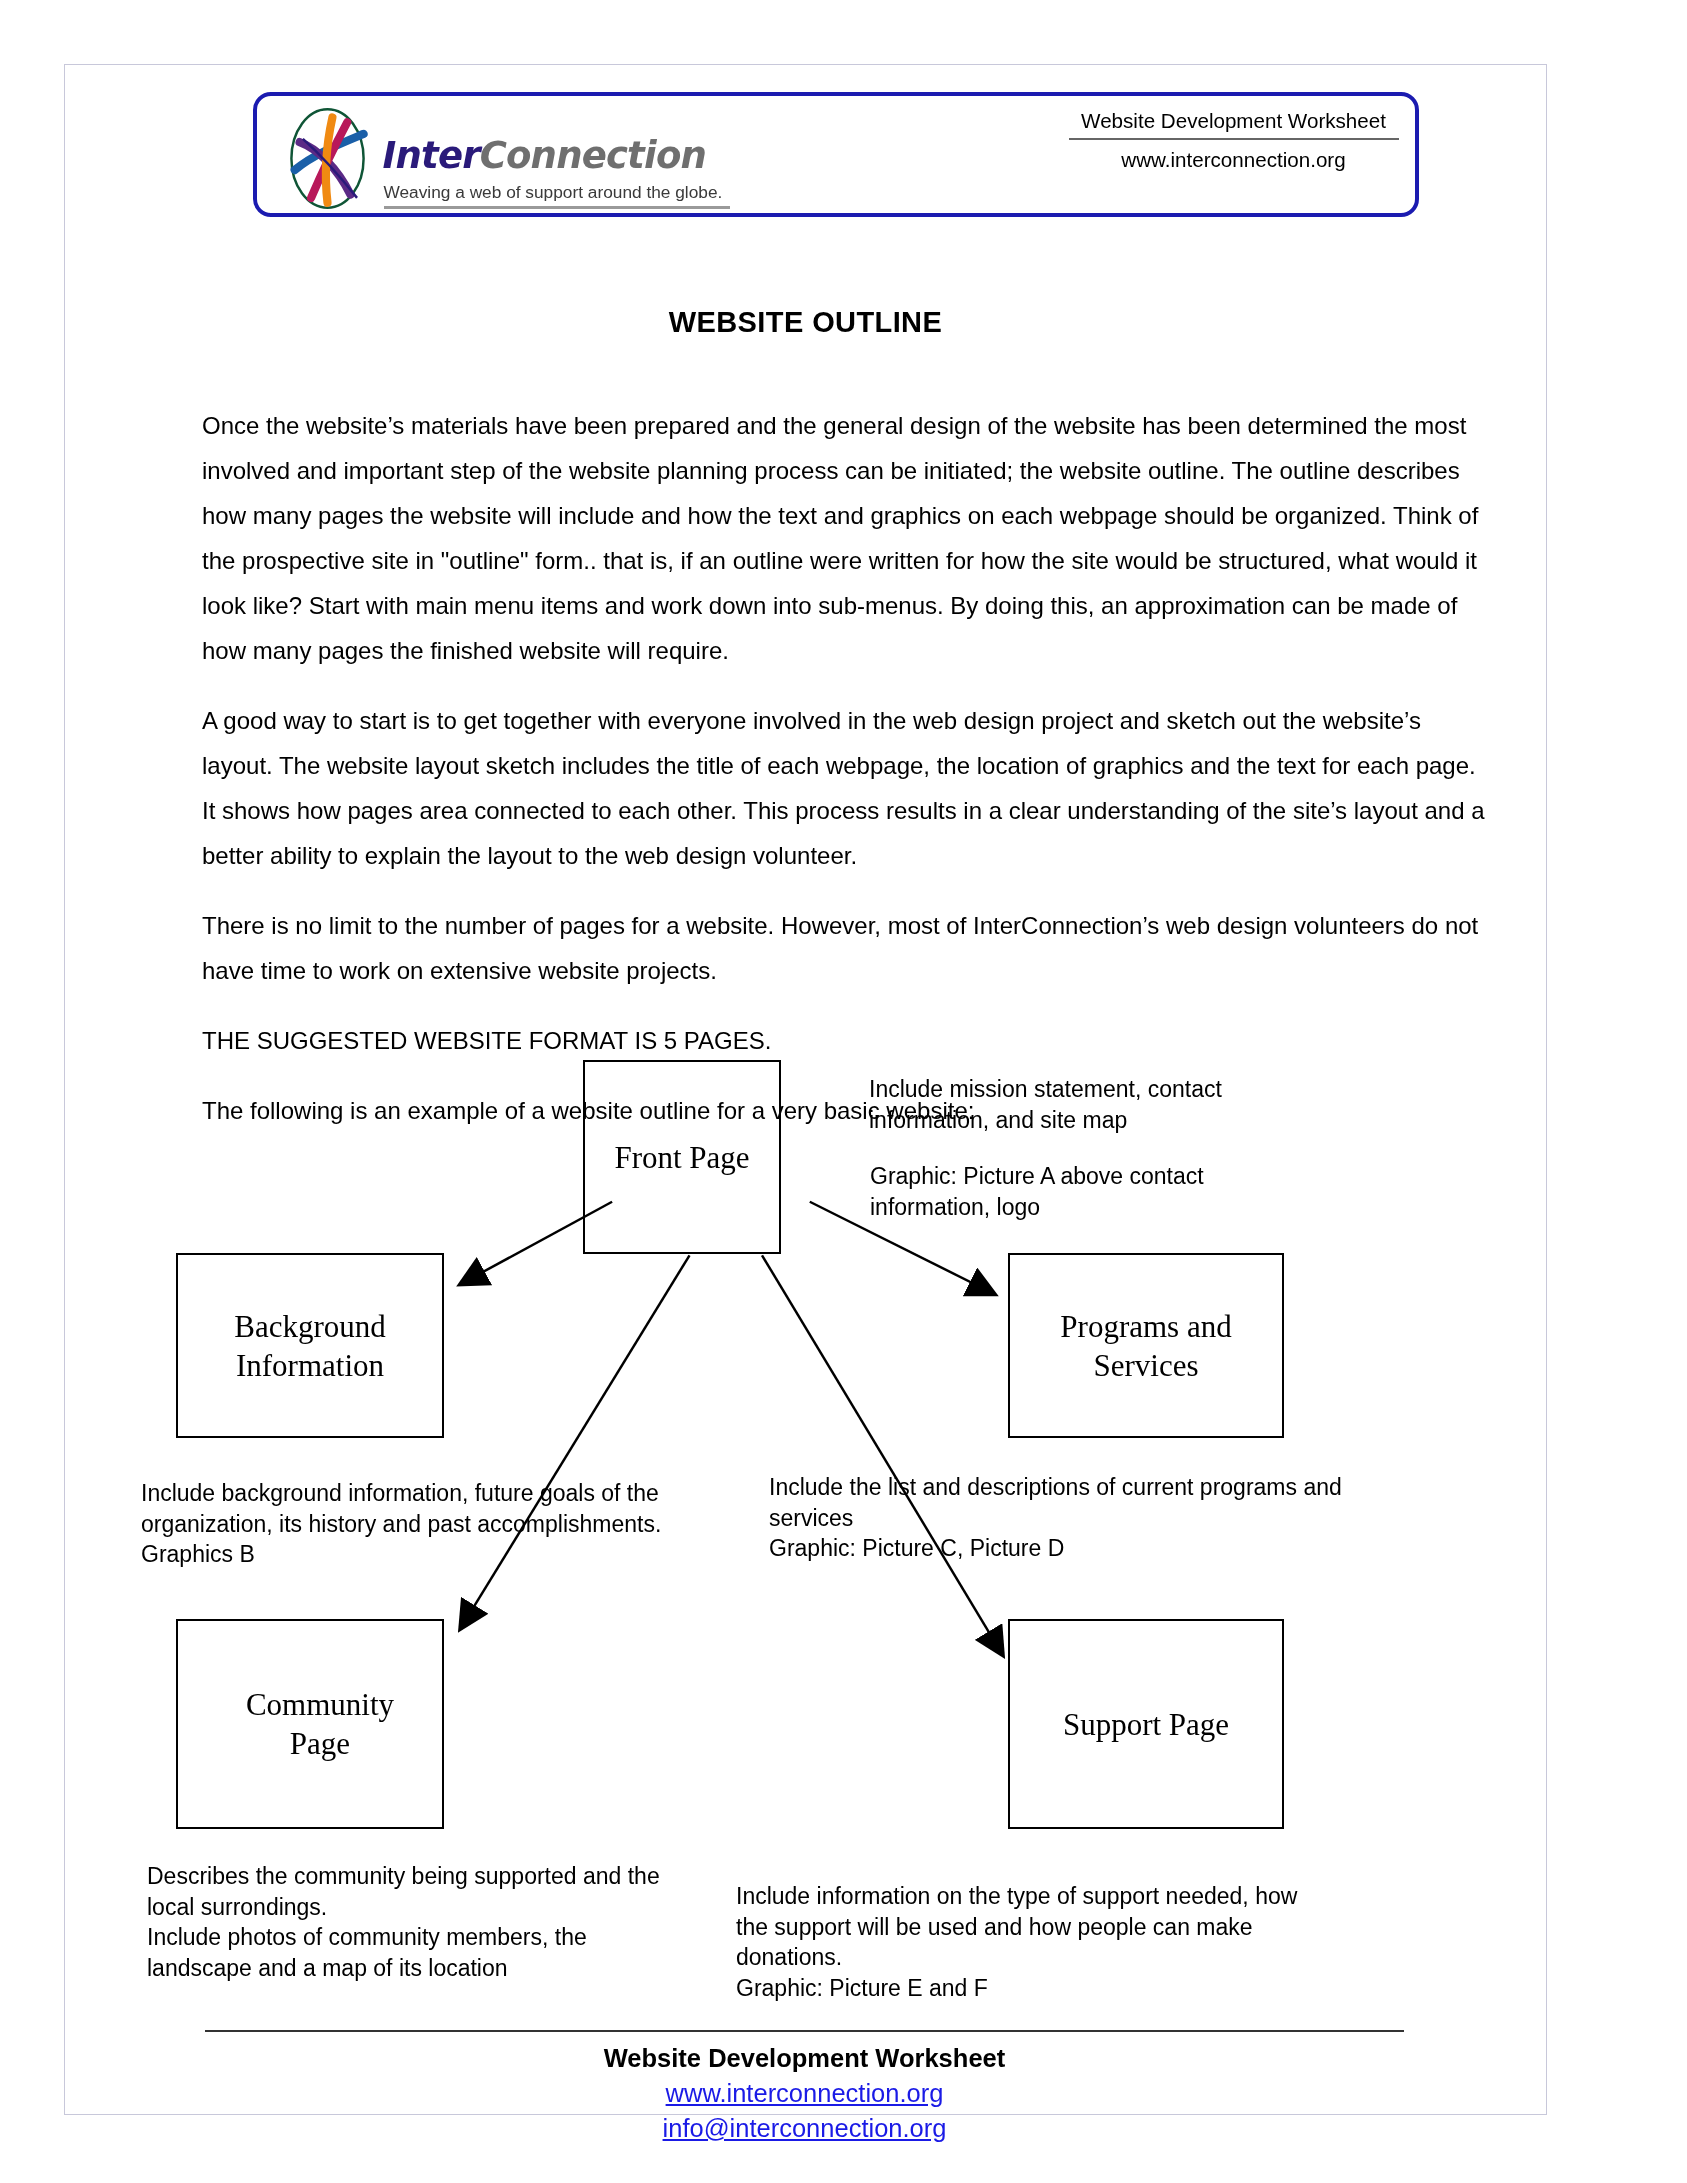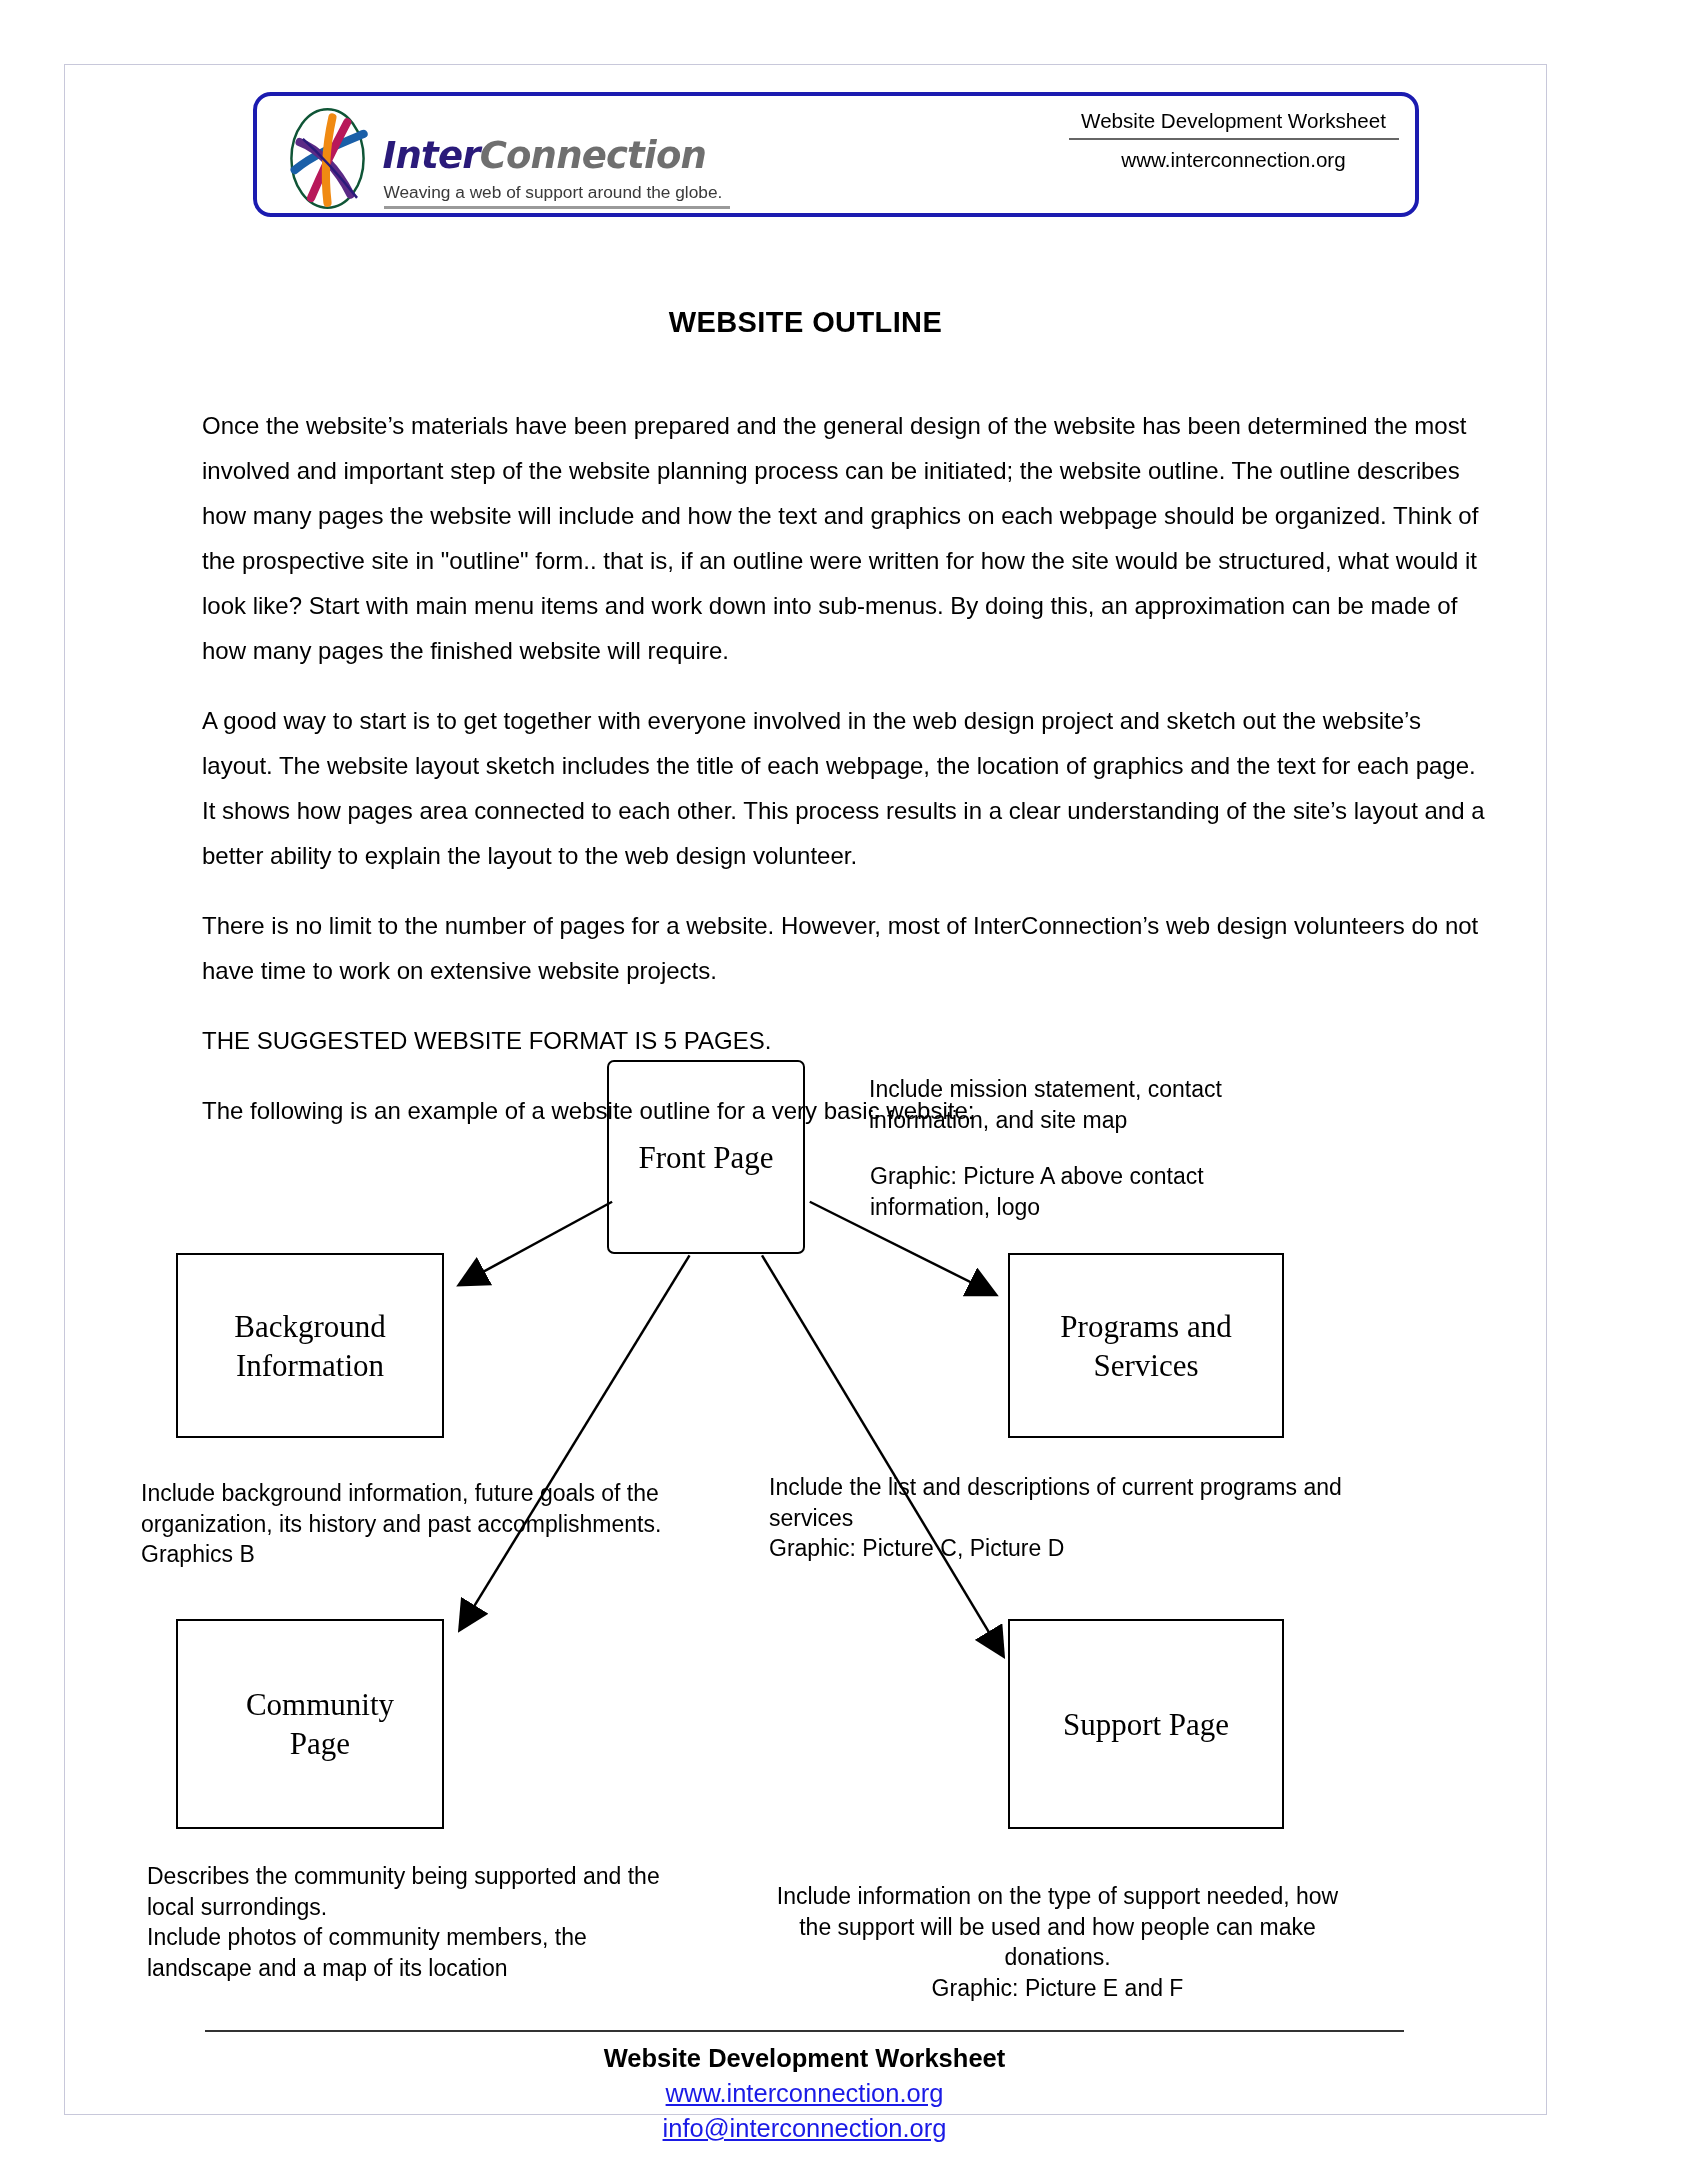--- a/index.html
+++ b/index.html
@@ -166,40 +166,40 @@
     box-sizing: border-box;
     display: flex;
     align-items: center;
     justify-content: center;
     text-align: center;
     font-family: "Liberation Serif", serif;
     font-size: 31px;
     line-height: 39px;
     color: #000;
   }
-  #node-front    { left: 542px; top: 23px;  width: 198px; height: 194px; border-radius: 7px; }
+  #node-front    { left: 518px; top: 23px;  width: 198px; height: 194px; }
   #node-background { left: 111px; top: 216px; width: 268px; height: 185px; }
   #node-programs { left: 943px; top: 216px; width: 276px; height: 185px; }
   #node-community { left: 111px; top: 582px; width: 268px; height: 210px; padding-left: 20px; }
   #node-support  { left: 943px; top: 582px; width: 276px; height: 210px; }
 
   .annot {
     position: absolute;
     font-family: "Liberation Sans", sans-serif;
     font-size: 23px;
     line-height: 30.5px;
     color: #000;
     white-space: pre-line;
   }
   #annot-front-a   { left: 769px; top: 37px;  width: 428px; margin-left: 35px; }
   #annot-front-b   { left: 781px; top: 124px; width: 428px; margin-left: 24px; }
   #annot-background{ left: 76px;  top: 441px; width: 577px; }
   #annot-programs  { left: 704px; top: 435px; width: 593px; }
   #annot-community { left: 82px; top: 824px; width: 527px; }
-  #annot-support   { left: 704px; top: 844px; width: 577px; text-align: center; }
+  #annot-support   { left: 671px; top: 844px; width: 577px; }
 
   
   .footer-rule {
     position: absolute;
     left: 140px;
     top: 1965px;
     width: 1199px;
     height: 0;
     border-top: 2.5px solid #333;
   }

